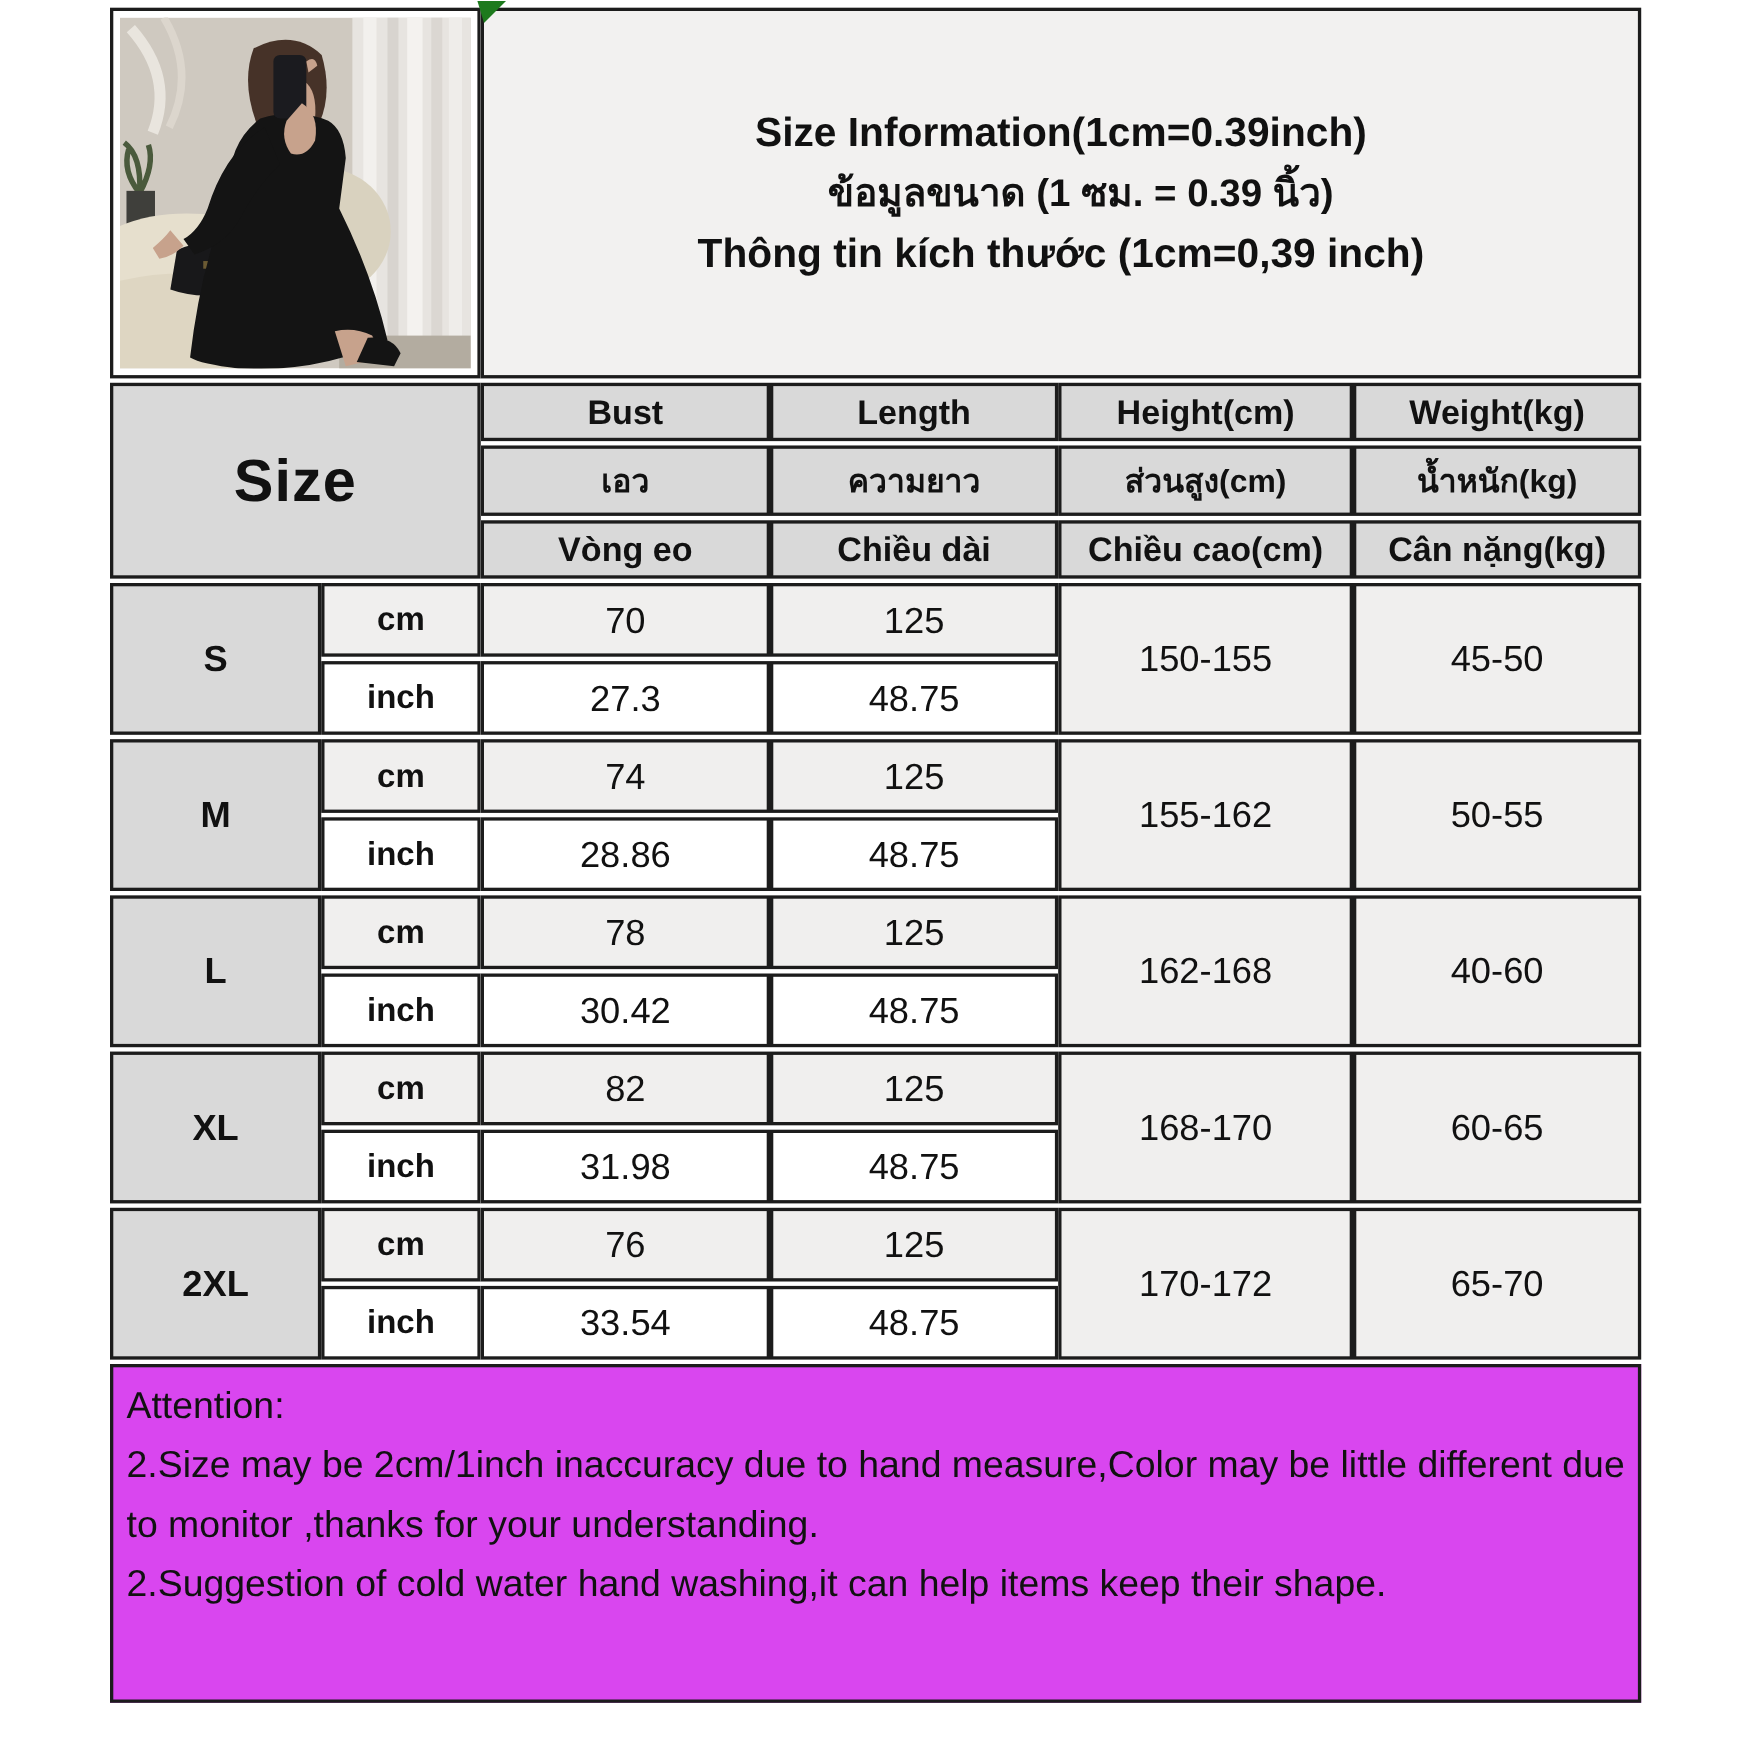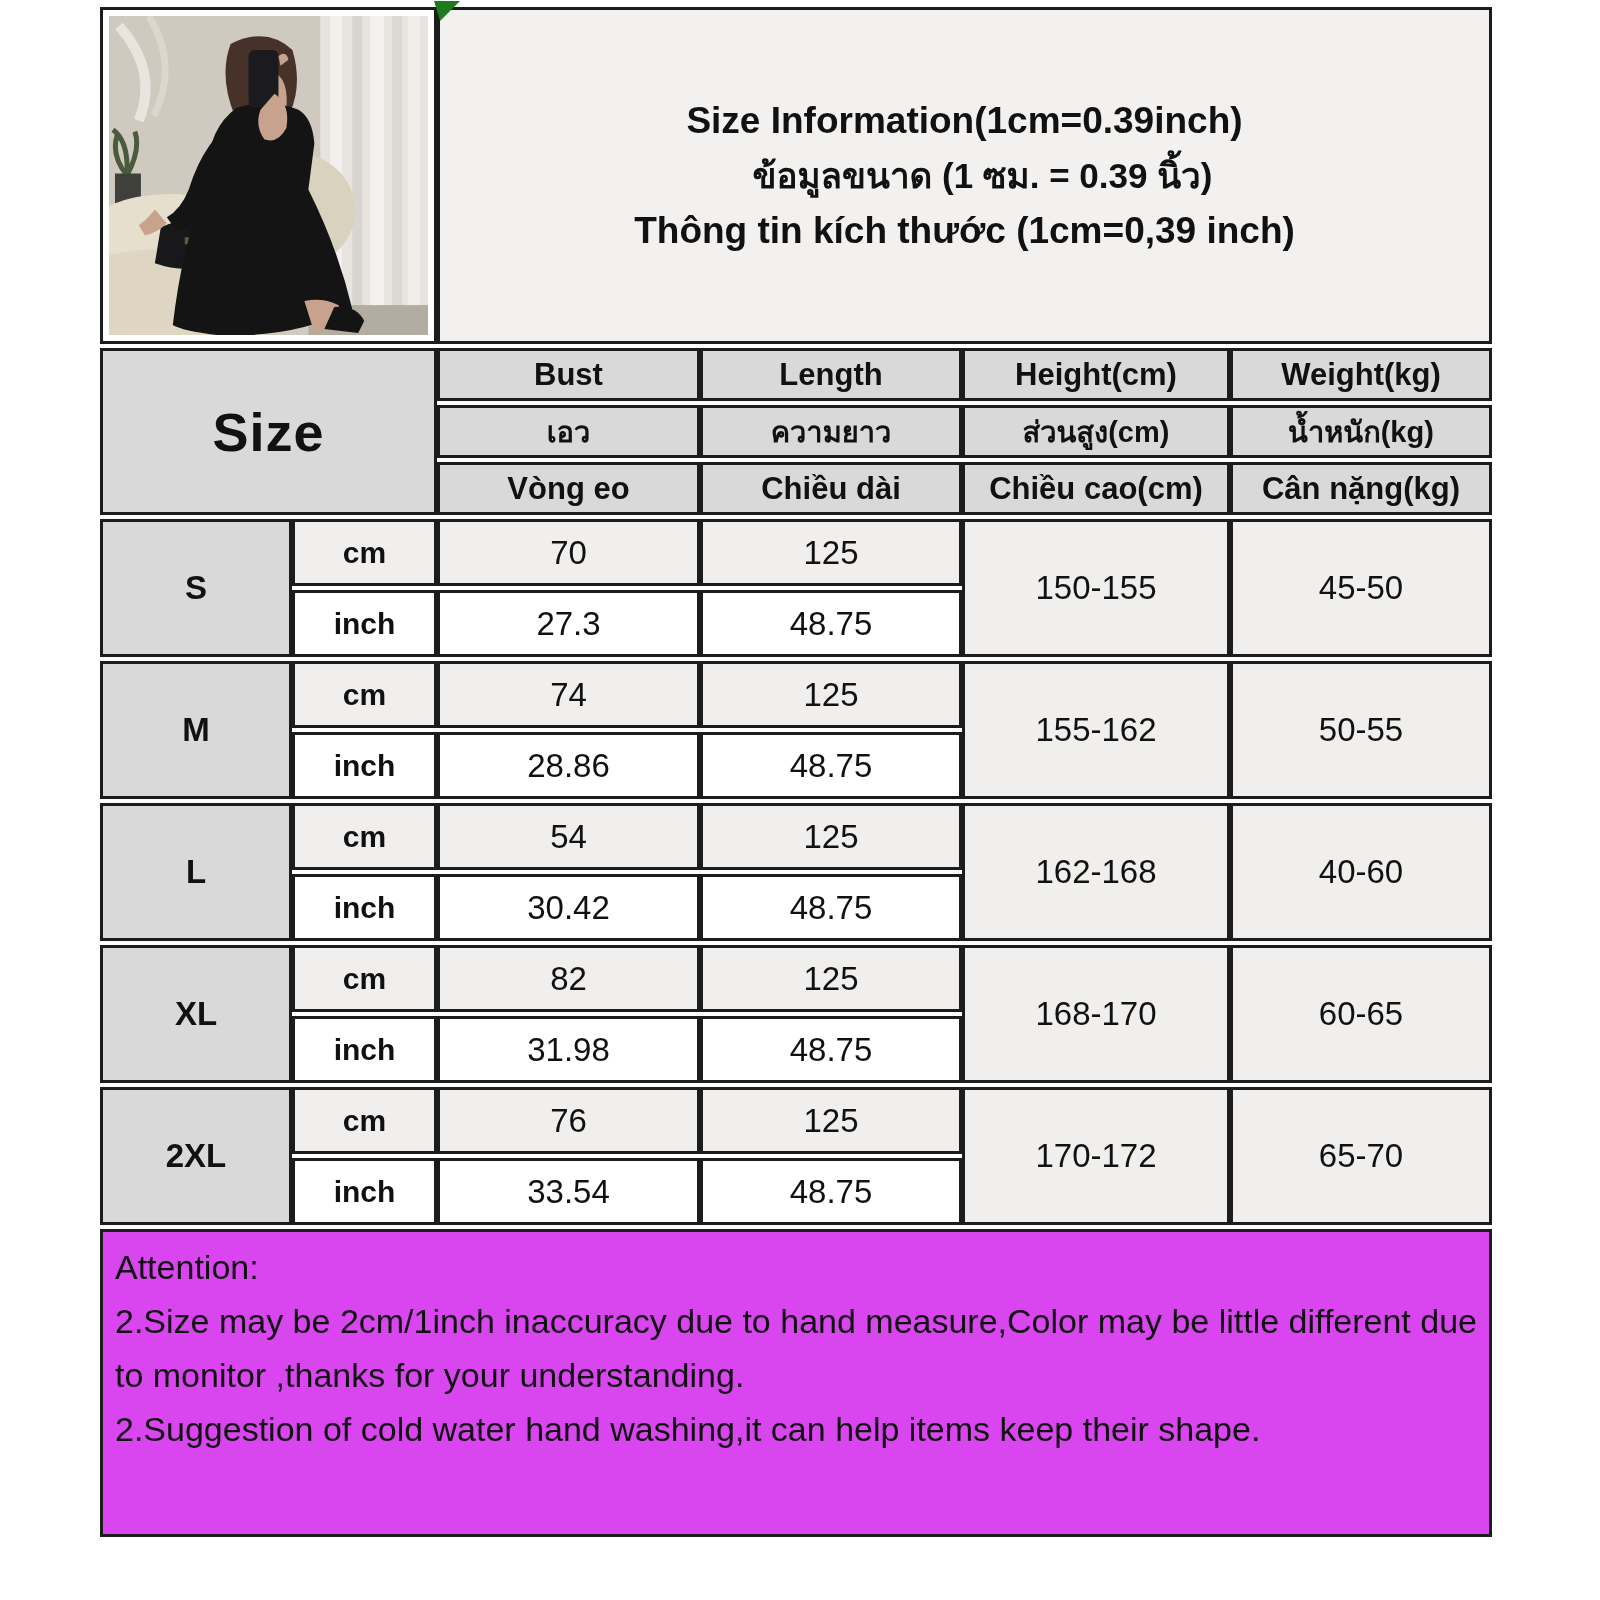--- a/index.html
+++ b/index.html
@@ -31,21 +31,21 @@
   .hdr-gray{ background:#d9d9d9; font-weight:bold; }
   .lt-gray { background:#f0efee; }
   .white   { background:#ffffff; }
   .photo-cell{ background:#ffffff; height:328px; padding:6px; }
   .title-cell{ background:#f2f1f0; }
   .title-line-en{ font-size:37px; font-weight:bold; line-height:56px; }
   .title-line-th{ font-size:35px; font-weight:bold; line-height:54px;padding-left:36px; }
   .title-line-vi{ font-size:37px; font-weight:bold; line-height:56px; }
   .size-big{ font-size:54px; font-weight:bold; letter-spacing:1px; }
   .col-hdr-en{ font-size:31px; height:53px; }
-  .col-hdr-th{ font-size:29px; height:53px; }
+  .col-hdr-th{ font-size:29px; height:64px; }
   .col-hdr-vi{ font-size:31px; height:53px; }
   .size-letter{ font-size:33px; font-weight:bold; background:#d9d9d9; }
   .unit-cell{ font-size:30px; font-weight:bold; height:67px;margin-top:40px; }
   .val{ font-size:33px; font-weight:400; }
   .range{ font-size:33px; font-weight:400; background:#f0efee; }
   .attention-cell{
     background:#d946ef; height:308px;
     text-align:left; vertical-align:top;
     padding:8px 12px;
   }
@@ -178,21 +178,21 @@
     </tr>
     <tr>
       <td class="unit-cell white">inch</td>
       <td class="val white">28.86</td>
       <td class="val white">48.75</td>
     </tr>
 
     <tr>
       <td class="size-letter" rowspan="2">L</td>
       <td class="unit-cell lt-gray">cm</td>
-      <td class="val lt-gray">54</td>
+      <td class="val lt-gray">78</td>
       <td class="val lt-gray">125</td>
       <td class="range" rowspan="2">162-168</td>
       <td class="range" rowspan="2">40-60</td>
     </tr>
     <tr>
       <td class="unit-cell white">inch</td>
       <td class="val white">30.42</td>
       <td class="val white">48.75</td>
     </tr>
 

